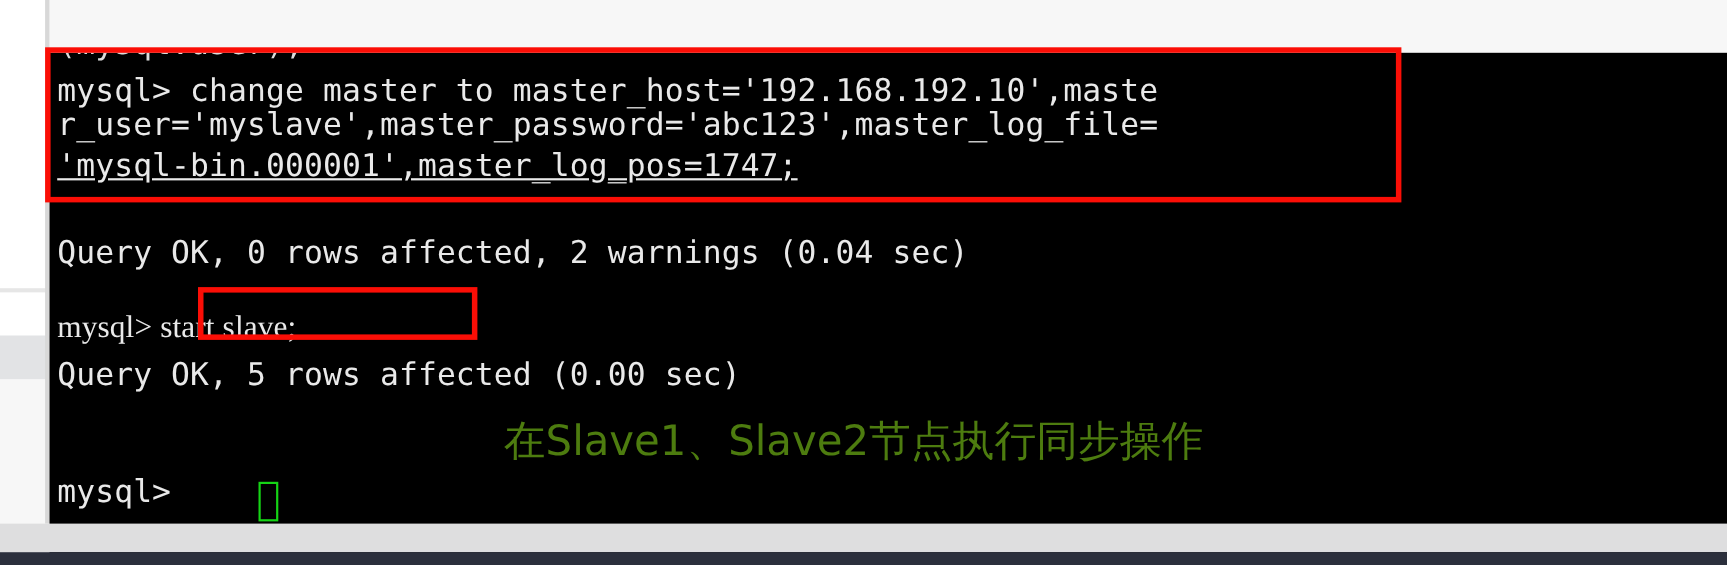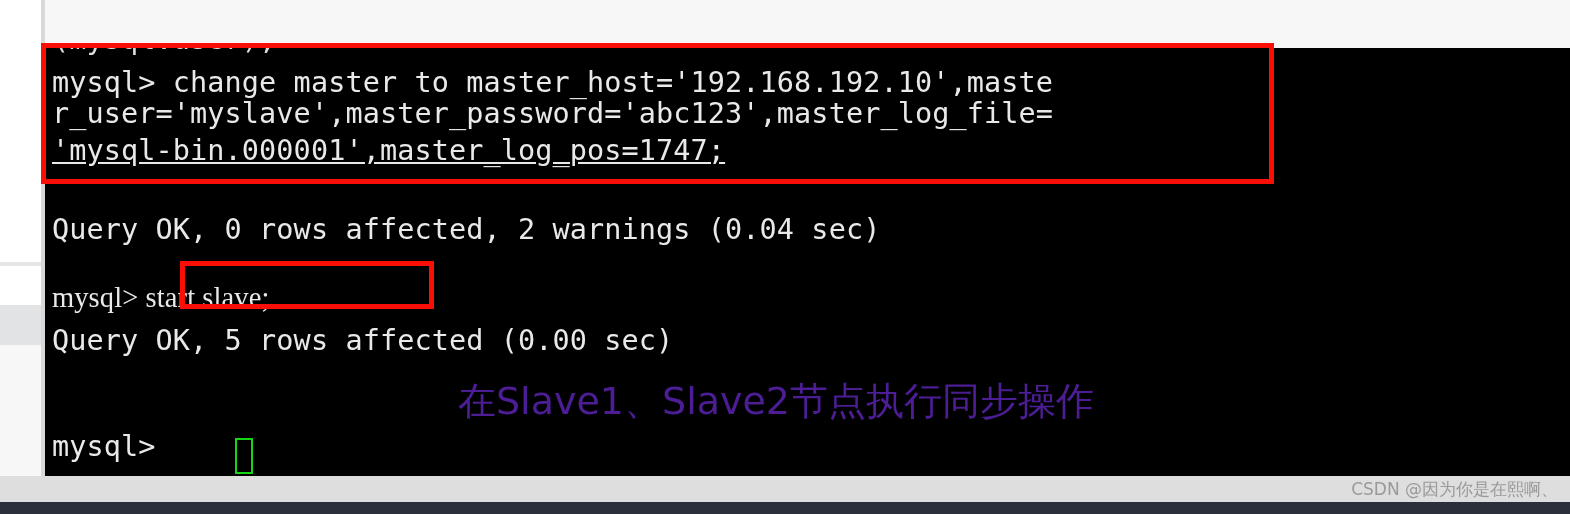--- a/index.html
+++ b/index.html
@@ -148,21 +148,21 @@
   }
 
   
   .annotation-cn {
     position: absolute;
     left: 458px;
     top: 379px;
     font-family: "DejaVu Sans", "Liberation Sans", sans-serif;
     font-size: 38px;
     line-height: 44px;
-    color: #4c1d95;
+    color: #4d7c0f;
     white-space: pre;
     font-weight: 400;
   }
 
   
   .footer-band {
     position: absolute;
     left: 0;
     top: 476px;
     width: 1570px;
@@ -217,16 +217,15 @@
       </div>
     <div class="cursor-block"></div>
   </div>
 
   <div class="redbox" id="redbox-change-master"></div>
   <div class="redbox" id="redbox-start-slave"></div>
 
   <div class="annotation-cn">在Slave1、Slave2节点执行同步操作</div>
 
   <div class="footer-band"></div>
-  <div class="watermark">CSDN @因为你是在熙啊、</div>
   <div class="bottom-bar"></div>
 
 </div>
 
 </body></html>

